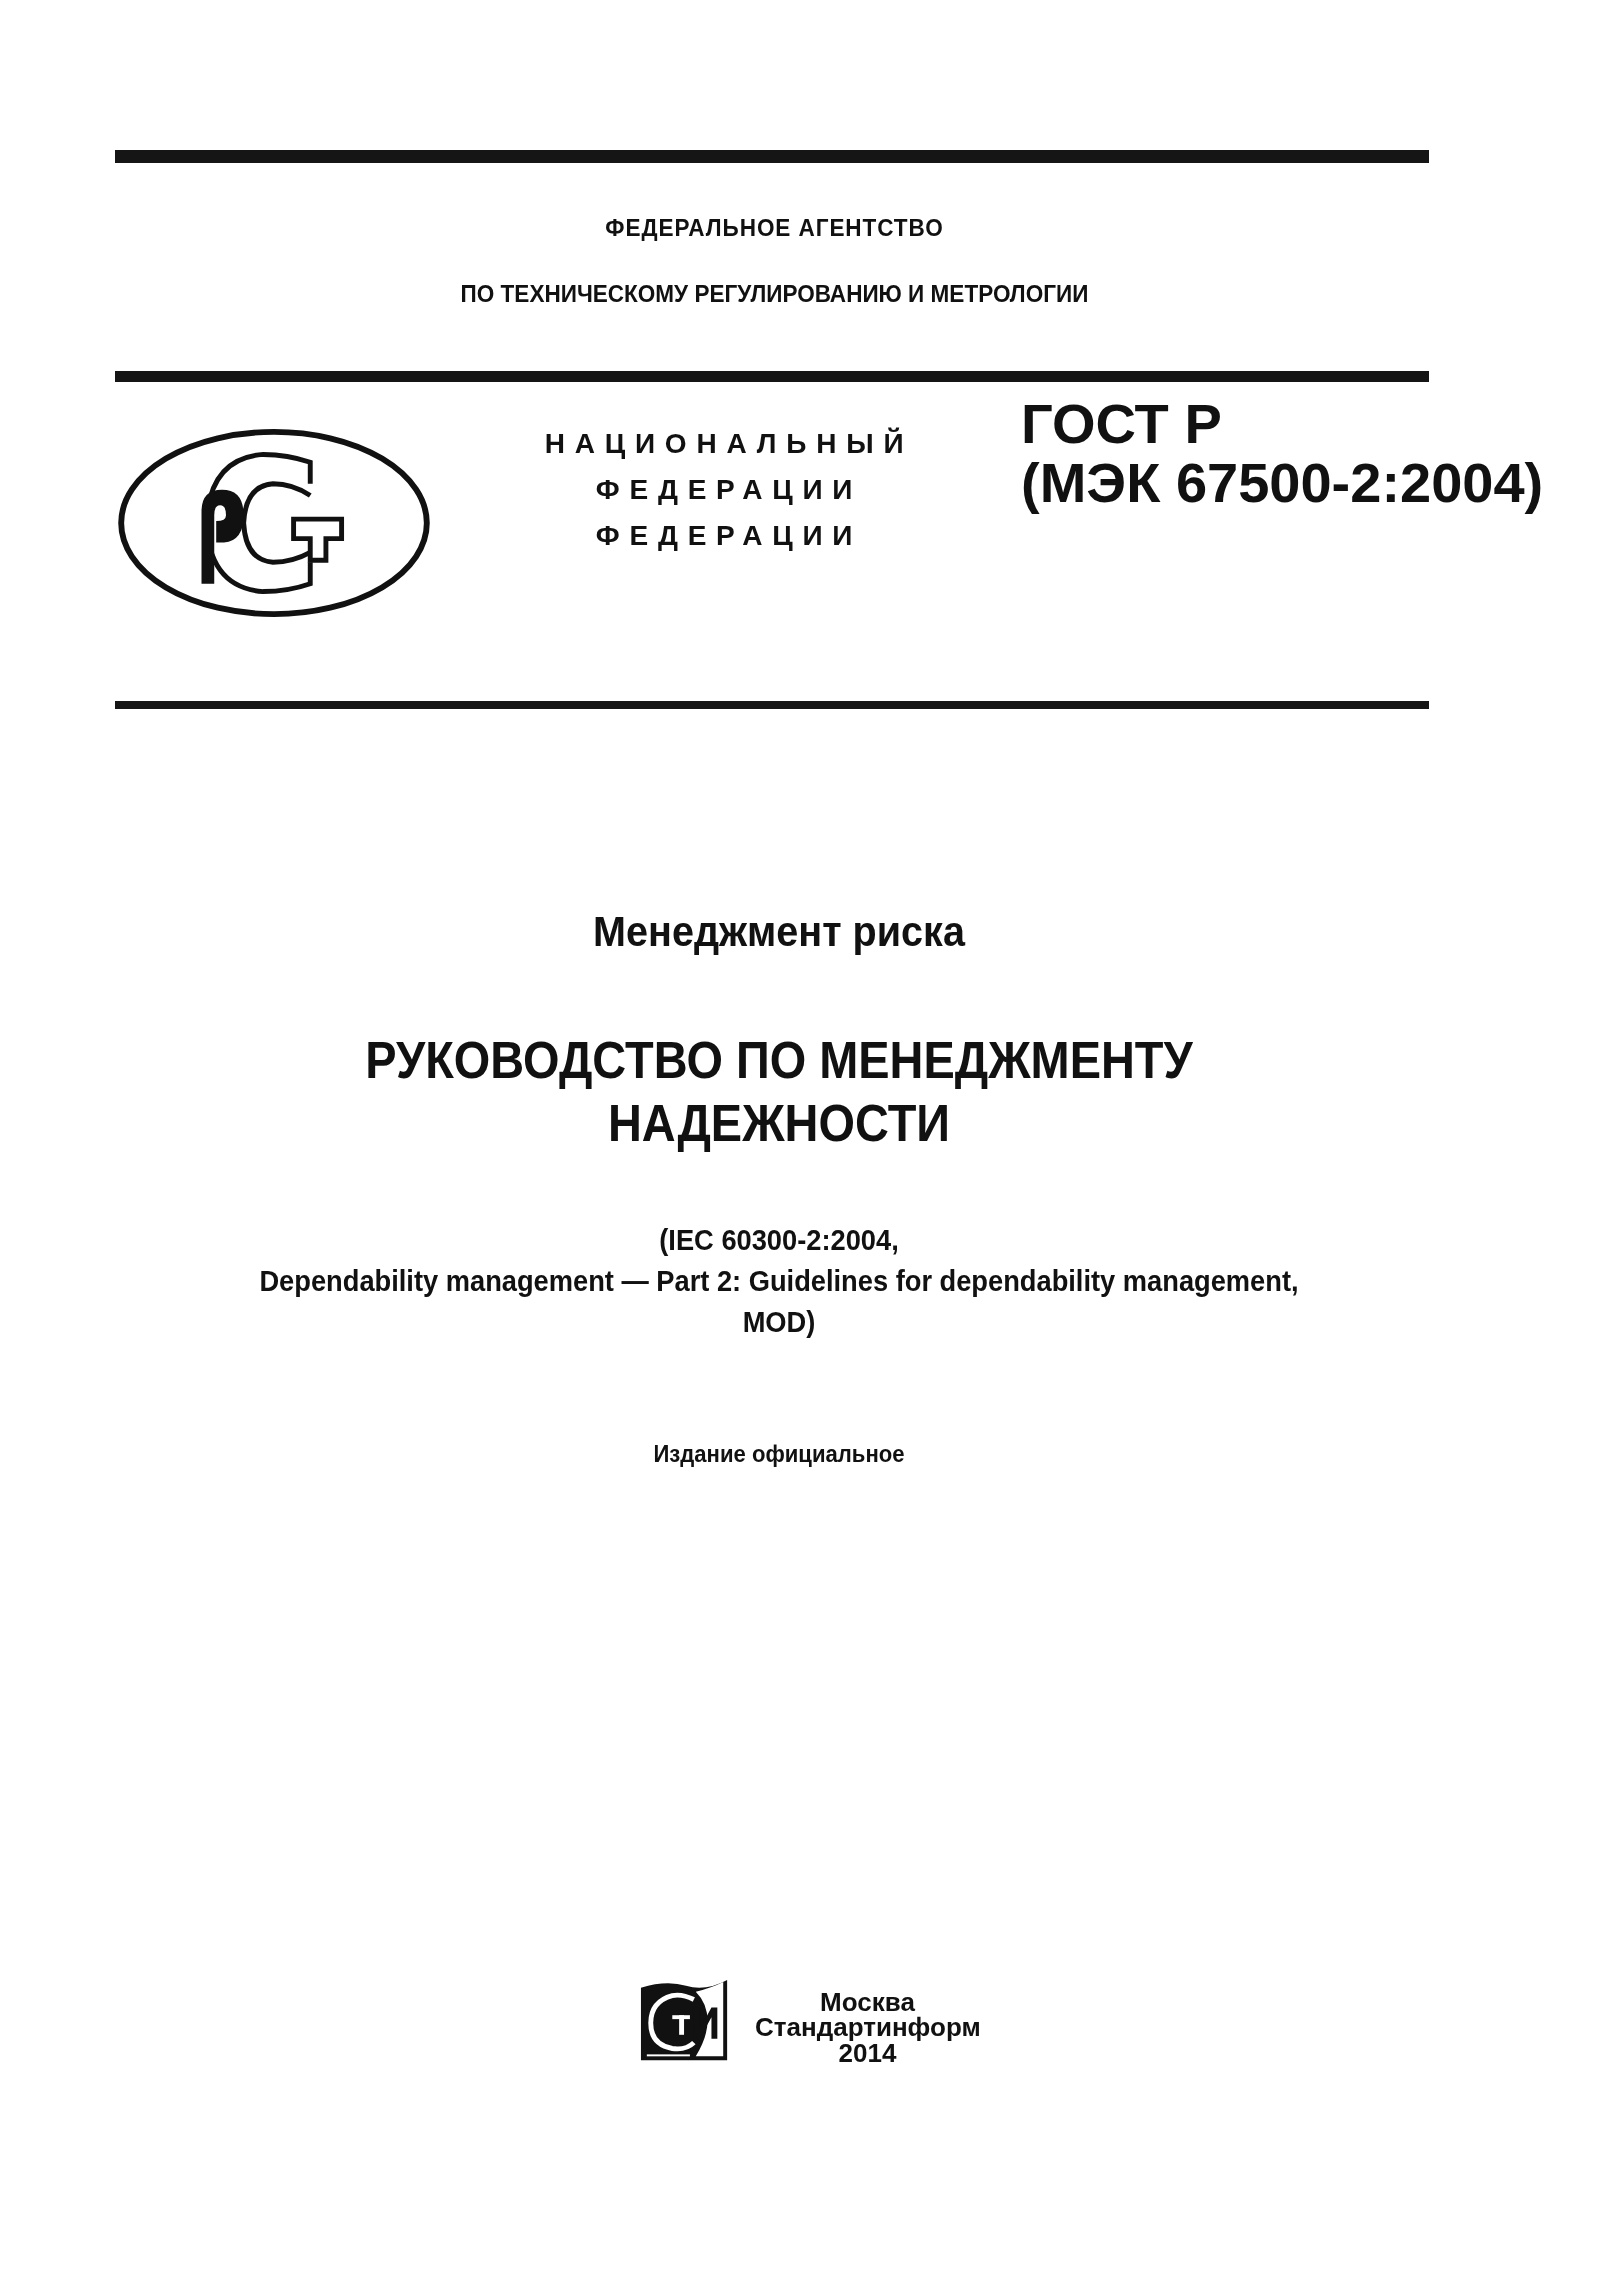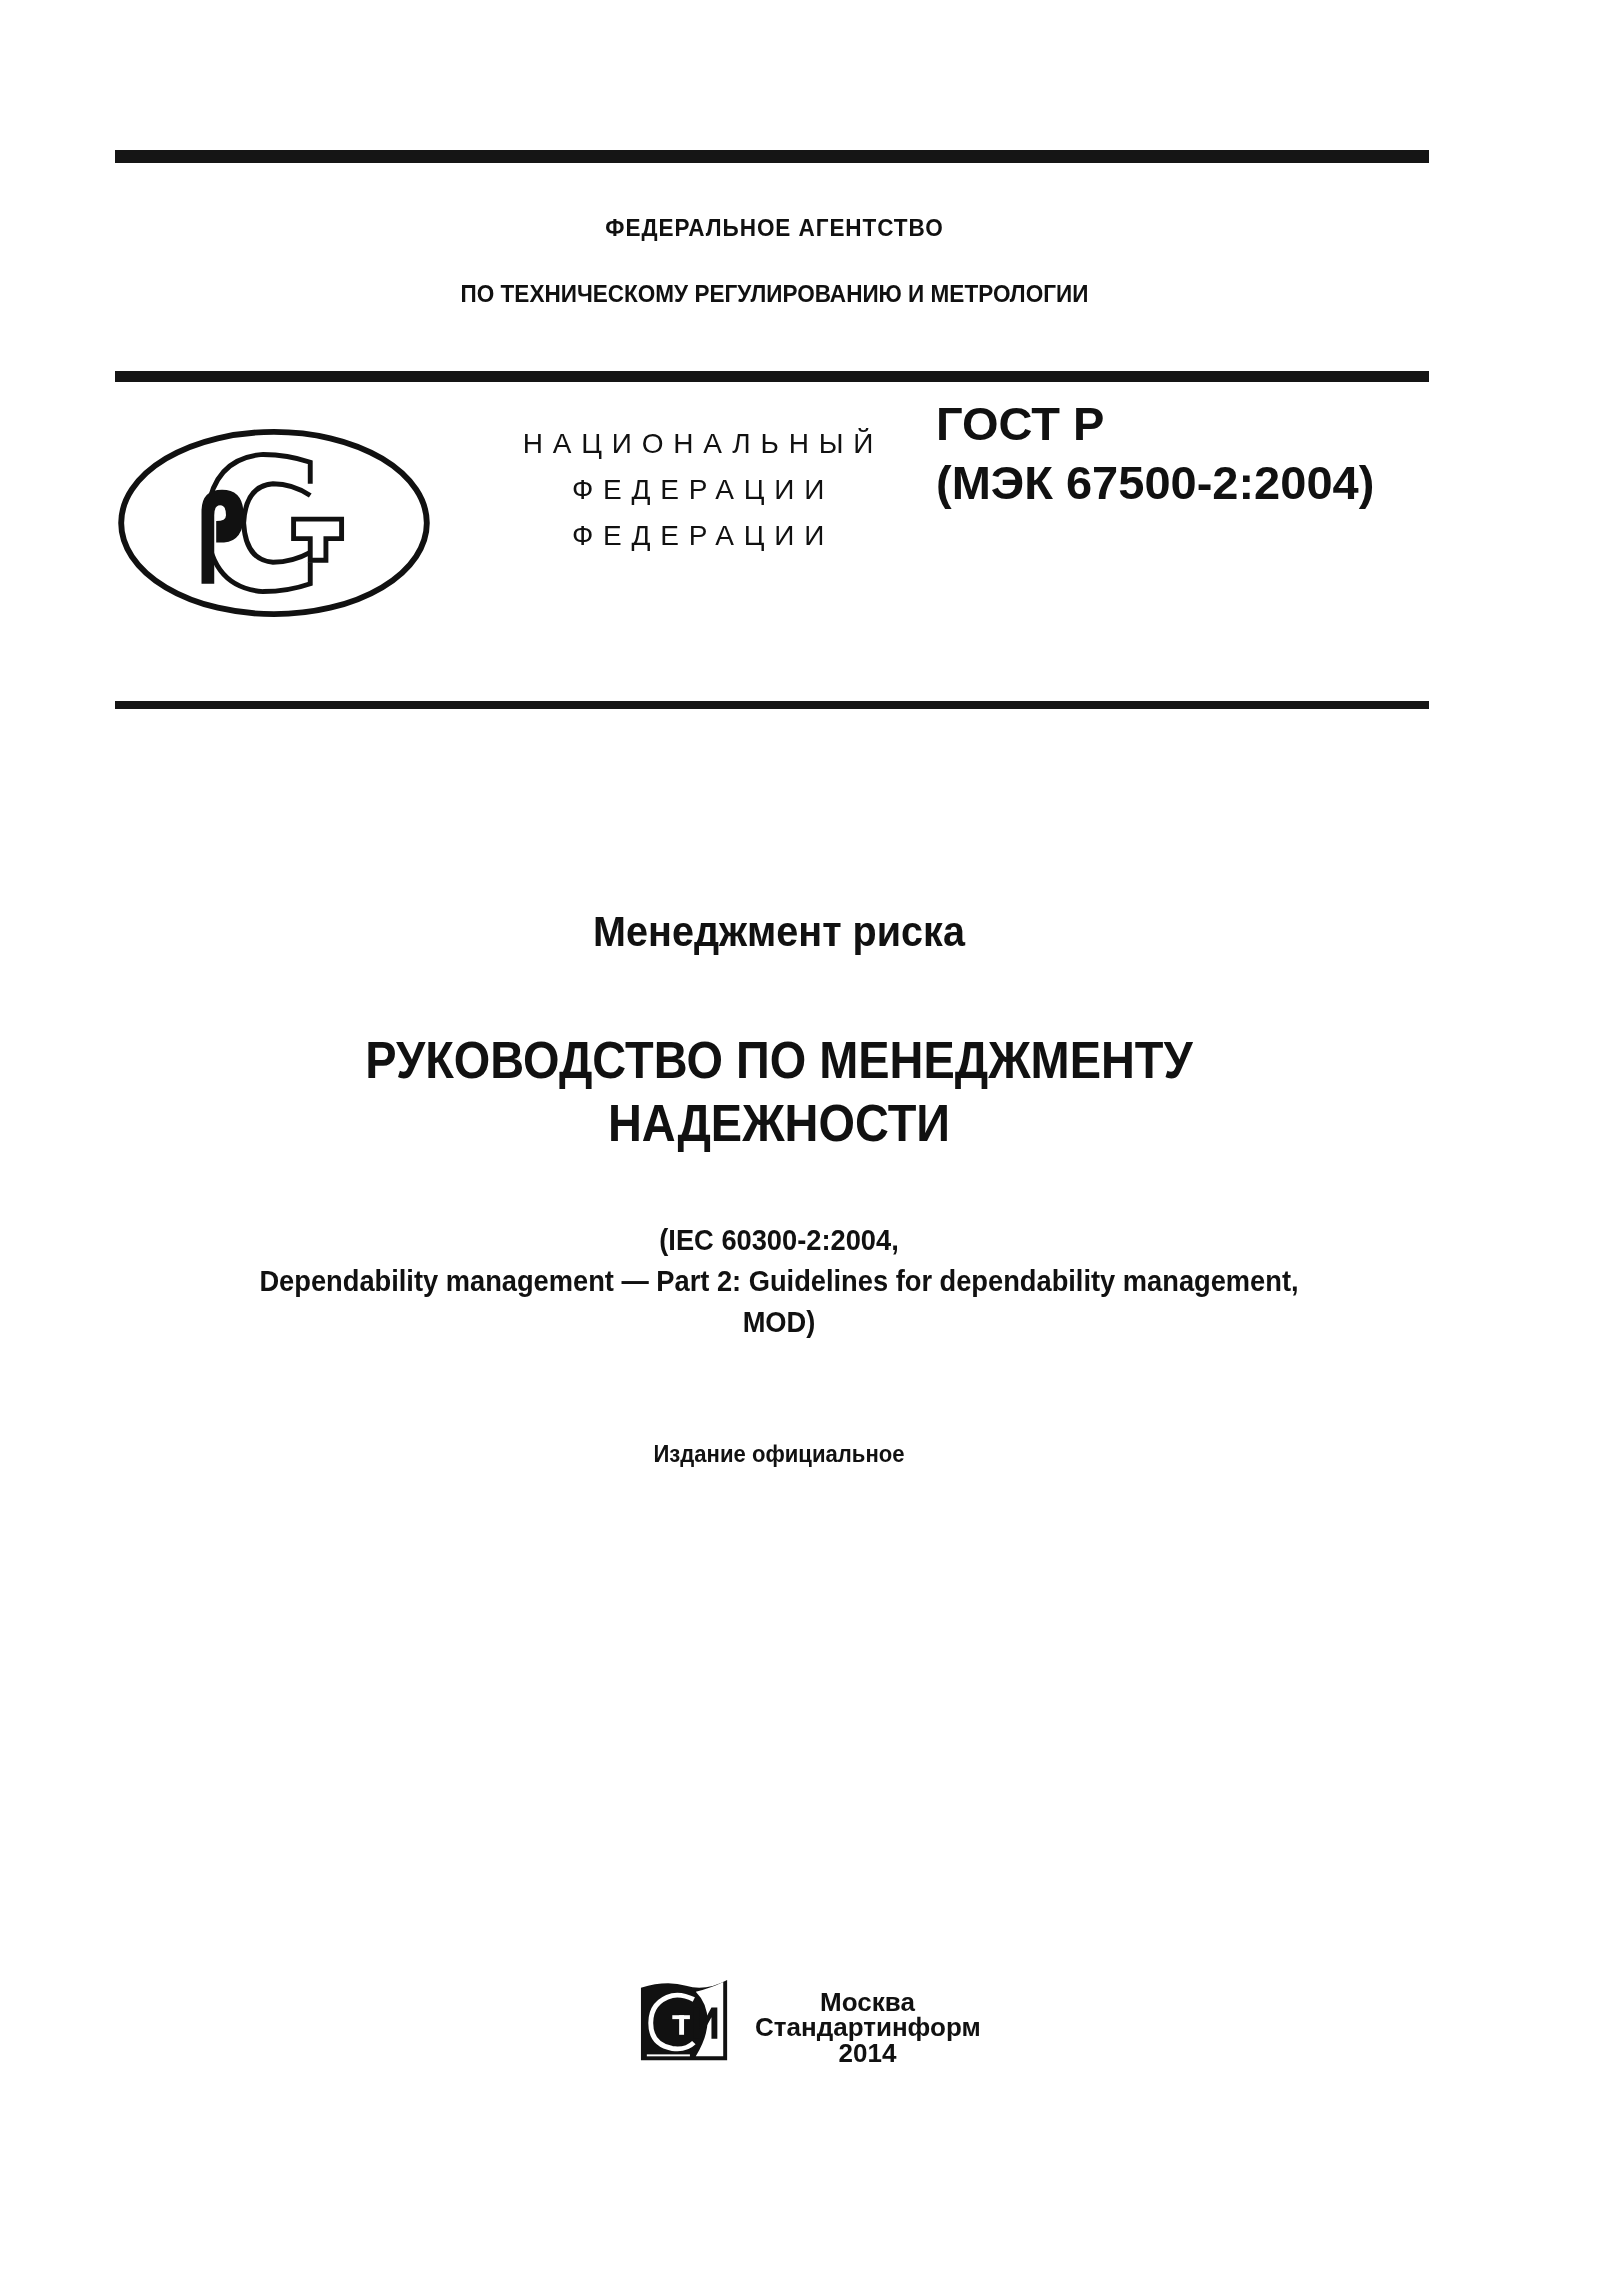--- a/index.html
+++ b/index.html
@@ -41,37 +41,37 @@
     .logo {
       position: absolute;
       left: 116px;
       top: 427px;
       width: 316px;
       height: 192px;
     }
 
     .national {
       position: absolute;
-      left: 468px;
+      left: 494px;
       width: 470px;
       top: 421px;
       text-align: center;
-      font-weight: normal;
+      font-weight: bold;
       font-size: 28px;
       line-height: 46px;
       letter-spacing: 9.8px;
     }
     .national div { text-align: center; }
 
     .gost {
       position: absolute;
-      left: 936px;
+      left: 1021px;
       top: 394px;
       font-weight: bold;
-      font-size: 47px;
+      font-size: 56px;
       line-height: 59px;
       letter-spacing: 0px;
     }
 
     .subtitle {
       position: absolute;
       left: 0;
       width: 1558px;
       top: 907px;
       text-align: center;

